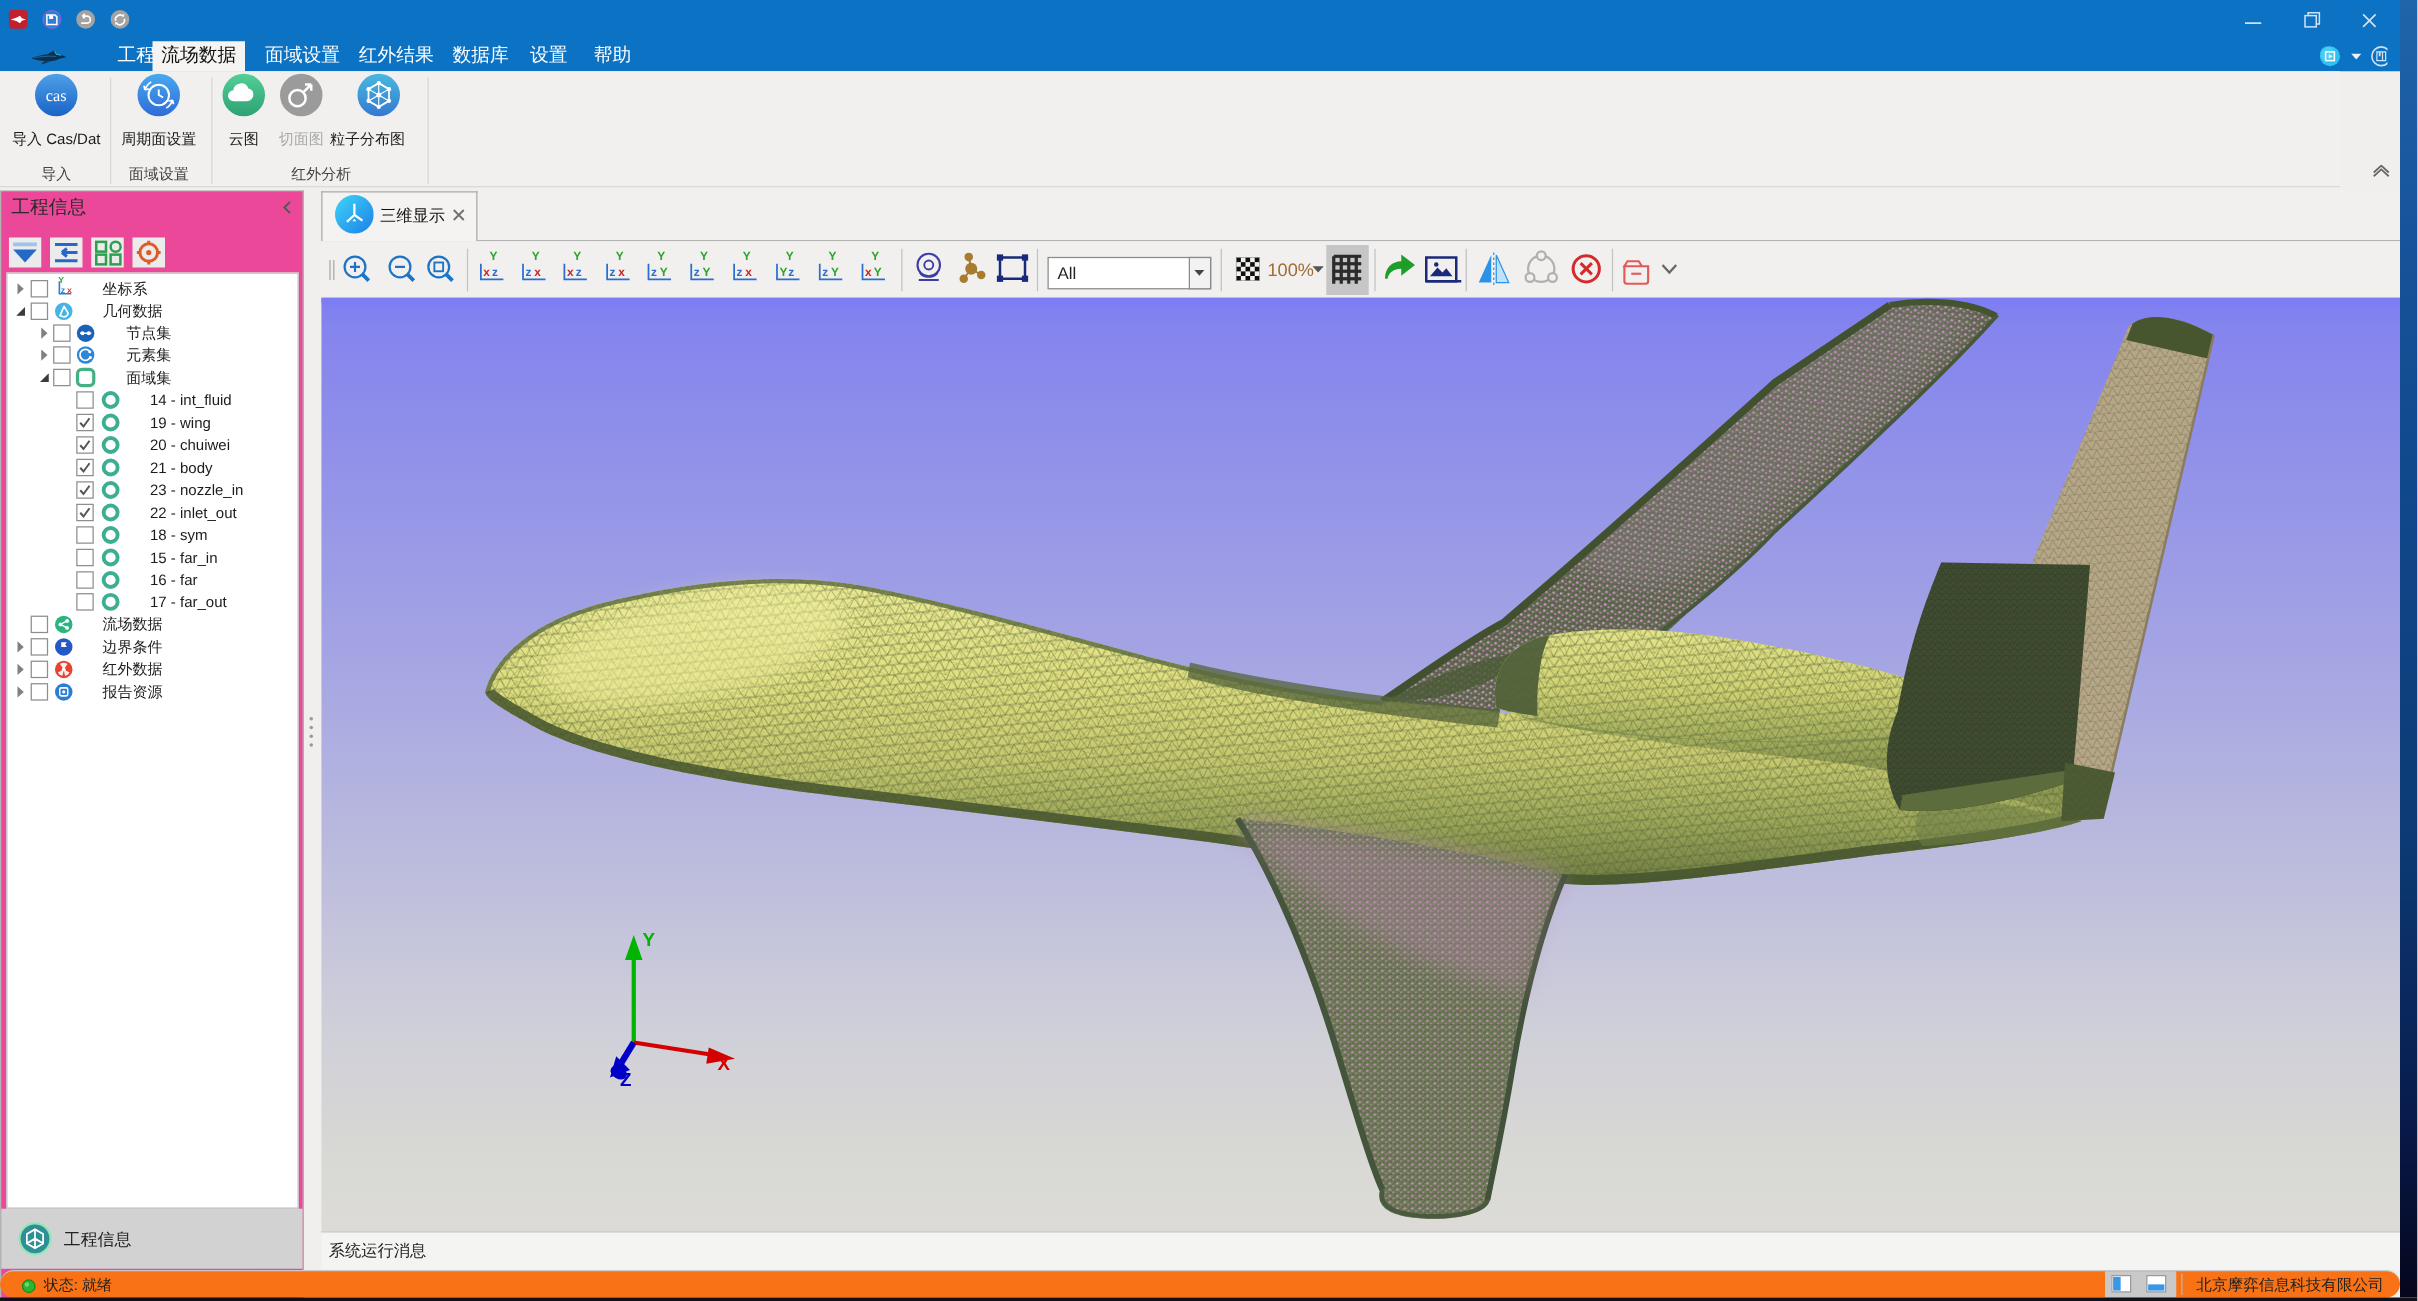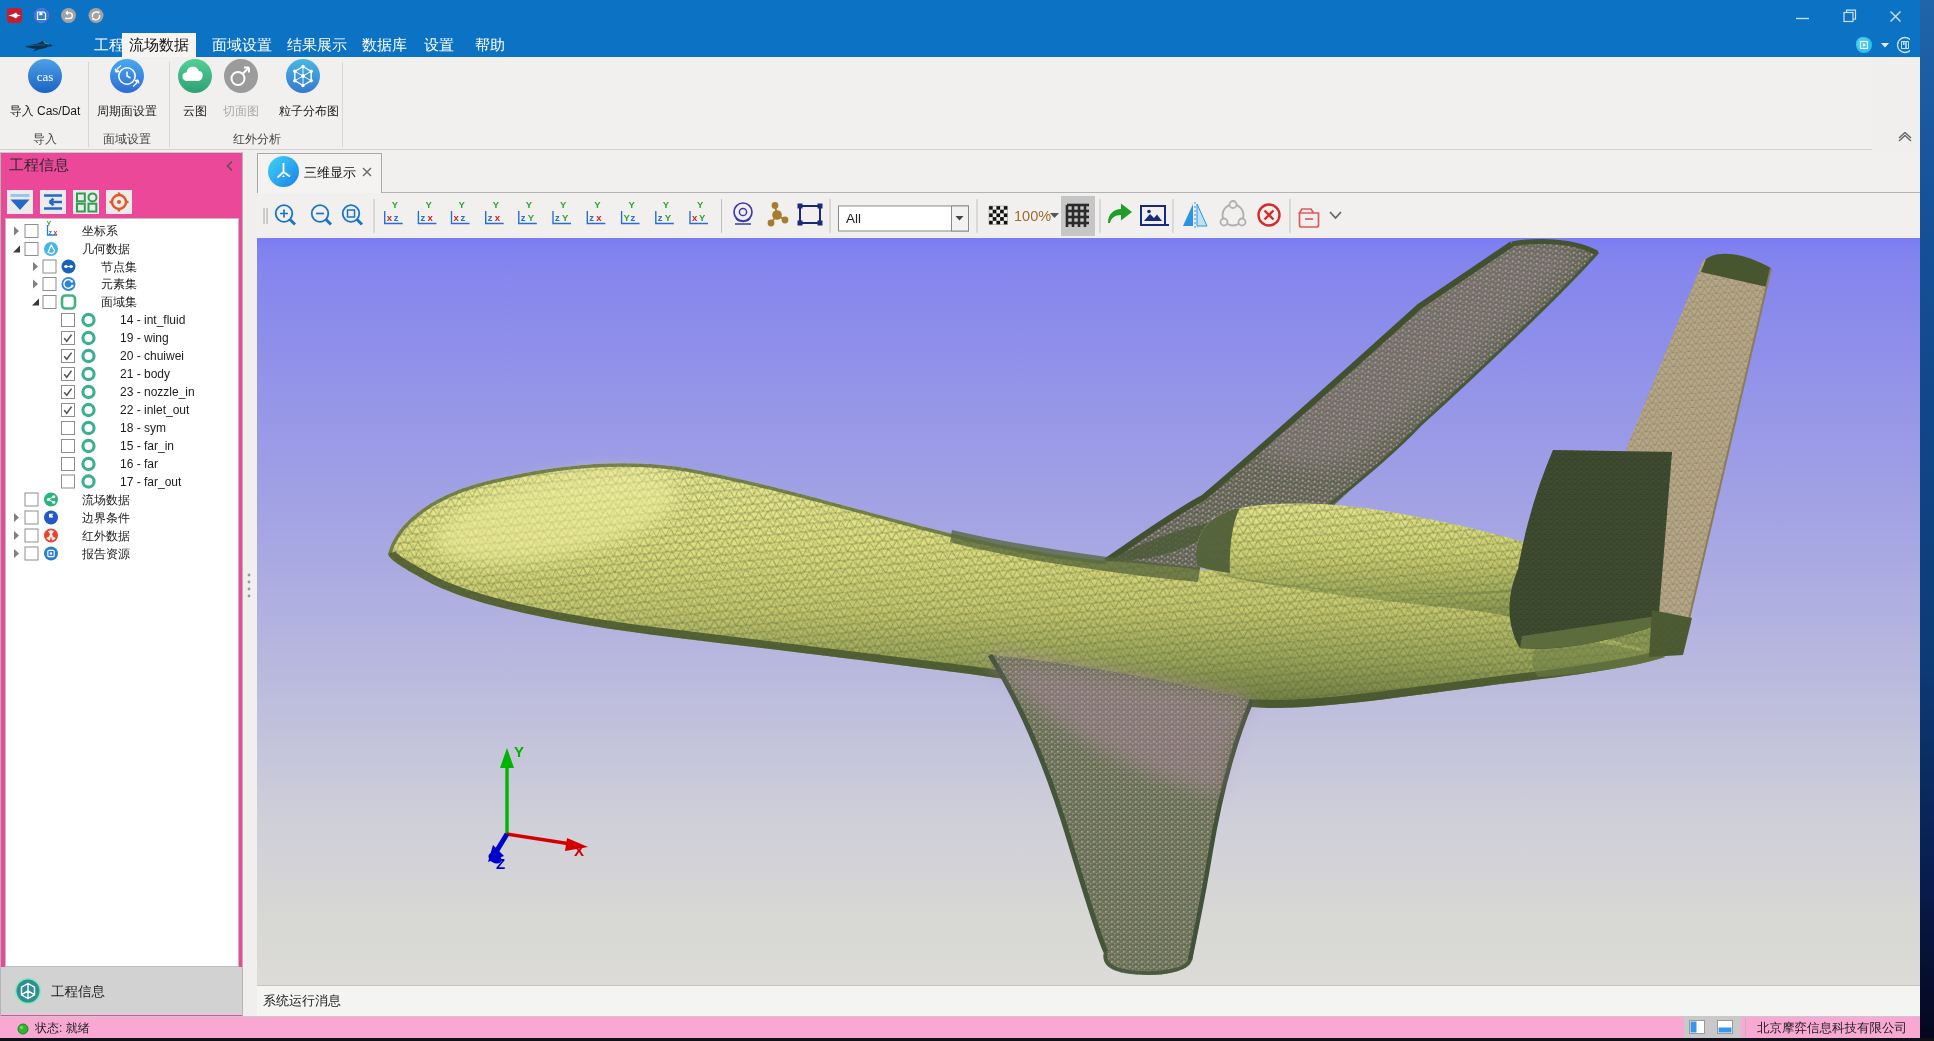--- a/index.html
+++ b/index.html
@@ -14,21 +14,21 @@
 .rlabel{position:absolute;top:46px;width:100px;text-align:center;font-size:12px;color:#1a1a1a;}
 .rgroup{position:absolute;top:74px;width:120px;text-align:center;font-size:12px;color:#444;}
 #mainbg{left:0;top:150px;width:1920px;height:866px;background:#f0efee;}
 #leftpanel{left:0;top:152px;width:243px;height:976px;background:#ec4899;border:1px solid #b4b4b4;border-top:1px solid #c8c8c8;}
 #treebox{left:4px;top:65px;width:234px;height:749px;background:#fff;border:1px solid #bdbdbd;position:absolute;}
 #panelbot{left:0px;top:814px;width:241px;height:48px;background:#d2d2d2;position:absolute;}
 #tabstrip{left:257px;top:152px;width:1663px;height:41px;background:#f1f0ef;}
 #vtoolbar{left:257px;top:193px;width:1663px;height:43px;background:#f1f0ef;}
 #viewport{left:257px;top:238px;width:1663px;height:747px;}
 #msgbar{left:257px;top:985px;width:1663px;height:31px;background:#f4f4f3;border-top:1px solid #c4c4c4;font-size:13px;color:#222;line-height:30px;padding-left:6px;}
-#statusbar{left:0;top:1016px;width:1920px;height:22px;background:#f9a8d4;border-top:1px solid #c9c9c9;}
+#statusbar{left:0;top:1016px;width:1920px;height:22px;background:#f97316;border-top:1px solid #c9c9c9;border-radius:11px;}
 #botstrip{left:0;top:1038px;width:1934px;height:3px;background:#101018;}
 #rightstrip{left:1920px;top:0;width:14px;height:1038px;background:linear-gradient(#1f65aa 0%,#17539a 18%,#10478a 40%,#0c3a74 65%,#081c4e 85%,#05061c 100%);}
 </style></head>
 <body>
 <div class="abs" id="titlebar">
  <svg class="abs" style="left:7px;top:8px" width="100" height="17" viewBox="0 0 100 17">
   <rect x="0" y="0" width="15" height="15" rx="3" fill="#c3202f"></rect>
   <path d="M1.5 7.5 L6 6.2 L9 4.5 L10.5 6.5 L13.8 7.5 L10.5 8.5 L9 10.5 L6 8.8 Z" fill="#fff"></path>
   <circle cx="34.5" cy="7.5" r="7.5" fill="#2e7fd6"></circle>
       <circle cx="34.5" cy="7.5" r="7.1" fill="none" stroke="#7a66e0" stroke-width="1"></circle>
@@ -50,21 +50,21 @@
 <div class="abs" id="menurow">
  <svg class="abs" style="left:24px;top:3px" width="30" height="20" viewBox="0 0 30 20">
   <path d="M1 11.5 C5 10 10 8.8 14 8.4 L19.5 5.2 L21 8.2 C24.5 8.6 27.5 9.6 29 10.8 L23.5 12 C20 14 15 14.6 11 13.8 C7 13.4 3 12.4 1 11.5 Z" fill="#0d3050"></path>
   <path d="M19.5 5.6 L20.8 8.3 L25 9.2" stroke="#38b6cc" stroke-width="0.8" fill="none"></path>
   <path d="M3 11.2 C9 10 15 9.6 21 10.2" stroke="#1a628c" stroke-width="1" fill="none"></path>
   <path d="M11.5 13.9 l-2.8 2.6 l6.5-1.9 Z" fill="#0d3050"></path>
  </svg>
 </div>
 <div class="mtab" style="left:74px;width:50px;">工程</div>
 <div class="mtab" style="left:192px;width:80px;">面域设置</div>
-<div class="mtab" style="left:267px;width:80px;">结果展示</div>
+<div class="mtab" style="left:267px;width:80px;">红外结果</div>
 <div class="mtab" style="left:342px;width:65px;">数据库</div>
 <div class="mtab" style="left:404px;width:50px;">设置</div>
 <div class="mtab" style="left:455px;width:50px;">帮助</div>
 <div id="selTab">流场数据</div>
 <div class="abs" style="left:1850px;top:34px;width:60px;height:22px;">
  <svg width="60" height="22" viewBox="0 0 60 22">
   <circle cx="14" cy="11" r="8" fill="#2ec3ef"></circle>
       <circle cx="12" cy="9" r="6" fill="#55d4f7" opacity="0.6"></circle>
   <rect x="10.5" y="7.5" width="7" height="7" fill="none" stroke="#fff" stroke-width="1.2"></rect>
       <path d="M13 9.2 l3 1.8 -3 1.8 z" fill="#fff"></path>
@@ -132,21 +132,21 @@
       <circle cx="294.8" cy="14.3" r="1.7" fill="#fff"></circle>
   <circle cx="311.2" cy="23.7" r="1.7" fill="#fff"></circle>
       <circle cx="294.8" cy="23.7" r="1.7" fill="#fff"></circle>
       <circle cx="303" cy="28.5" r="1.7" fill="#fff"></circle>
   <circle cx="303" cy="19" r="2" fill="#fff"></circle>
  </svg>
  <div class="rlabel" style="left:-5px;">导入 Cas/Dat</div>
  <div class="rlabel" style="left:77px;">周期面设置</div>
  <div class="rlabel" style="left:145px;">云图</div>
  <div class="rlabel" style="left:191px;color:#a9a9a9;">切面图</div>
- <div class="rlabel" style="left:259px;">粒子分布图</div>
+ <div class="rlabel" style="left:244px;">粒子分布图</div>
  <div class="rgroup" style="left:-15px;">导入</div>
  <div class="rgroup" style="left:67px;">面域设置</div>
  <div class="rgroup" style="left:197px;">红外分析</div>
  <div class="rsep" style="left:88px;"></div>
  <div class="rsep" style="left:169px;"></div>
  <div class="rsep" style="left:342px;"></div>
  <svg class="abs" style="left:1896px;top:75px" width="18" height="12" viewBox="0 0 18 12">
       <path d="M3 9 l6-5.5 6 5.5 M3 6 l6-5.5 6 5.5" stroke="#666" stroke-width="1.4" fill="none"></path>
     </svg>
 </div>

